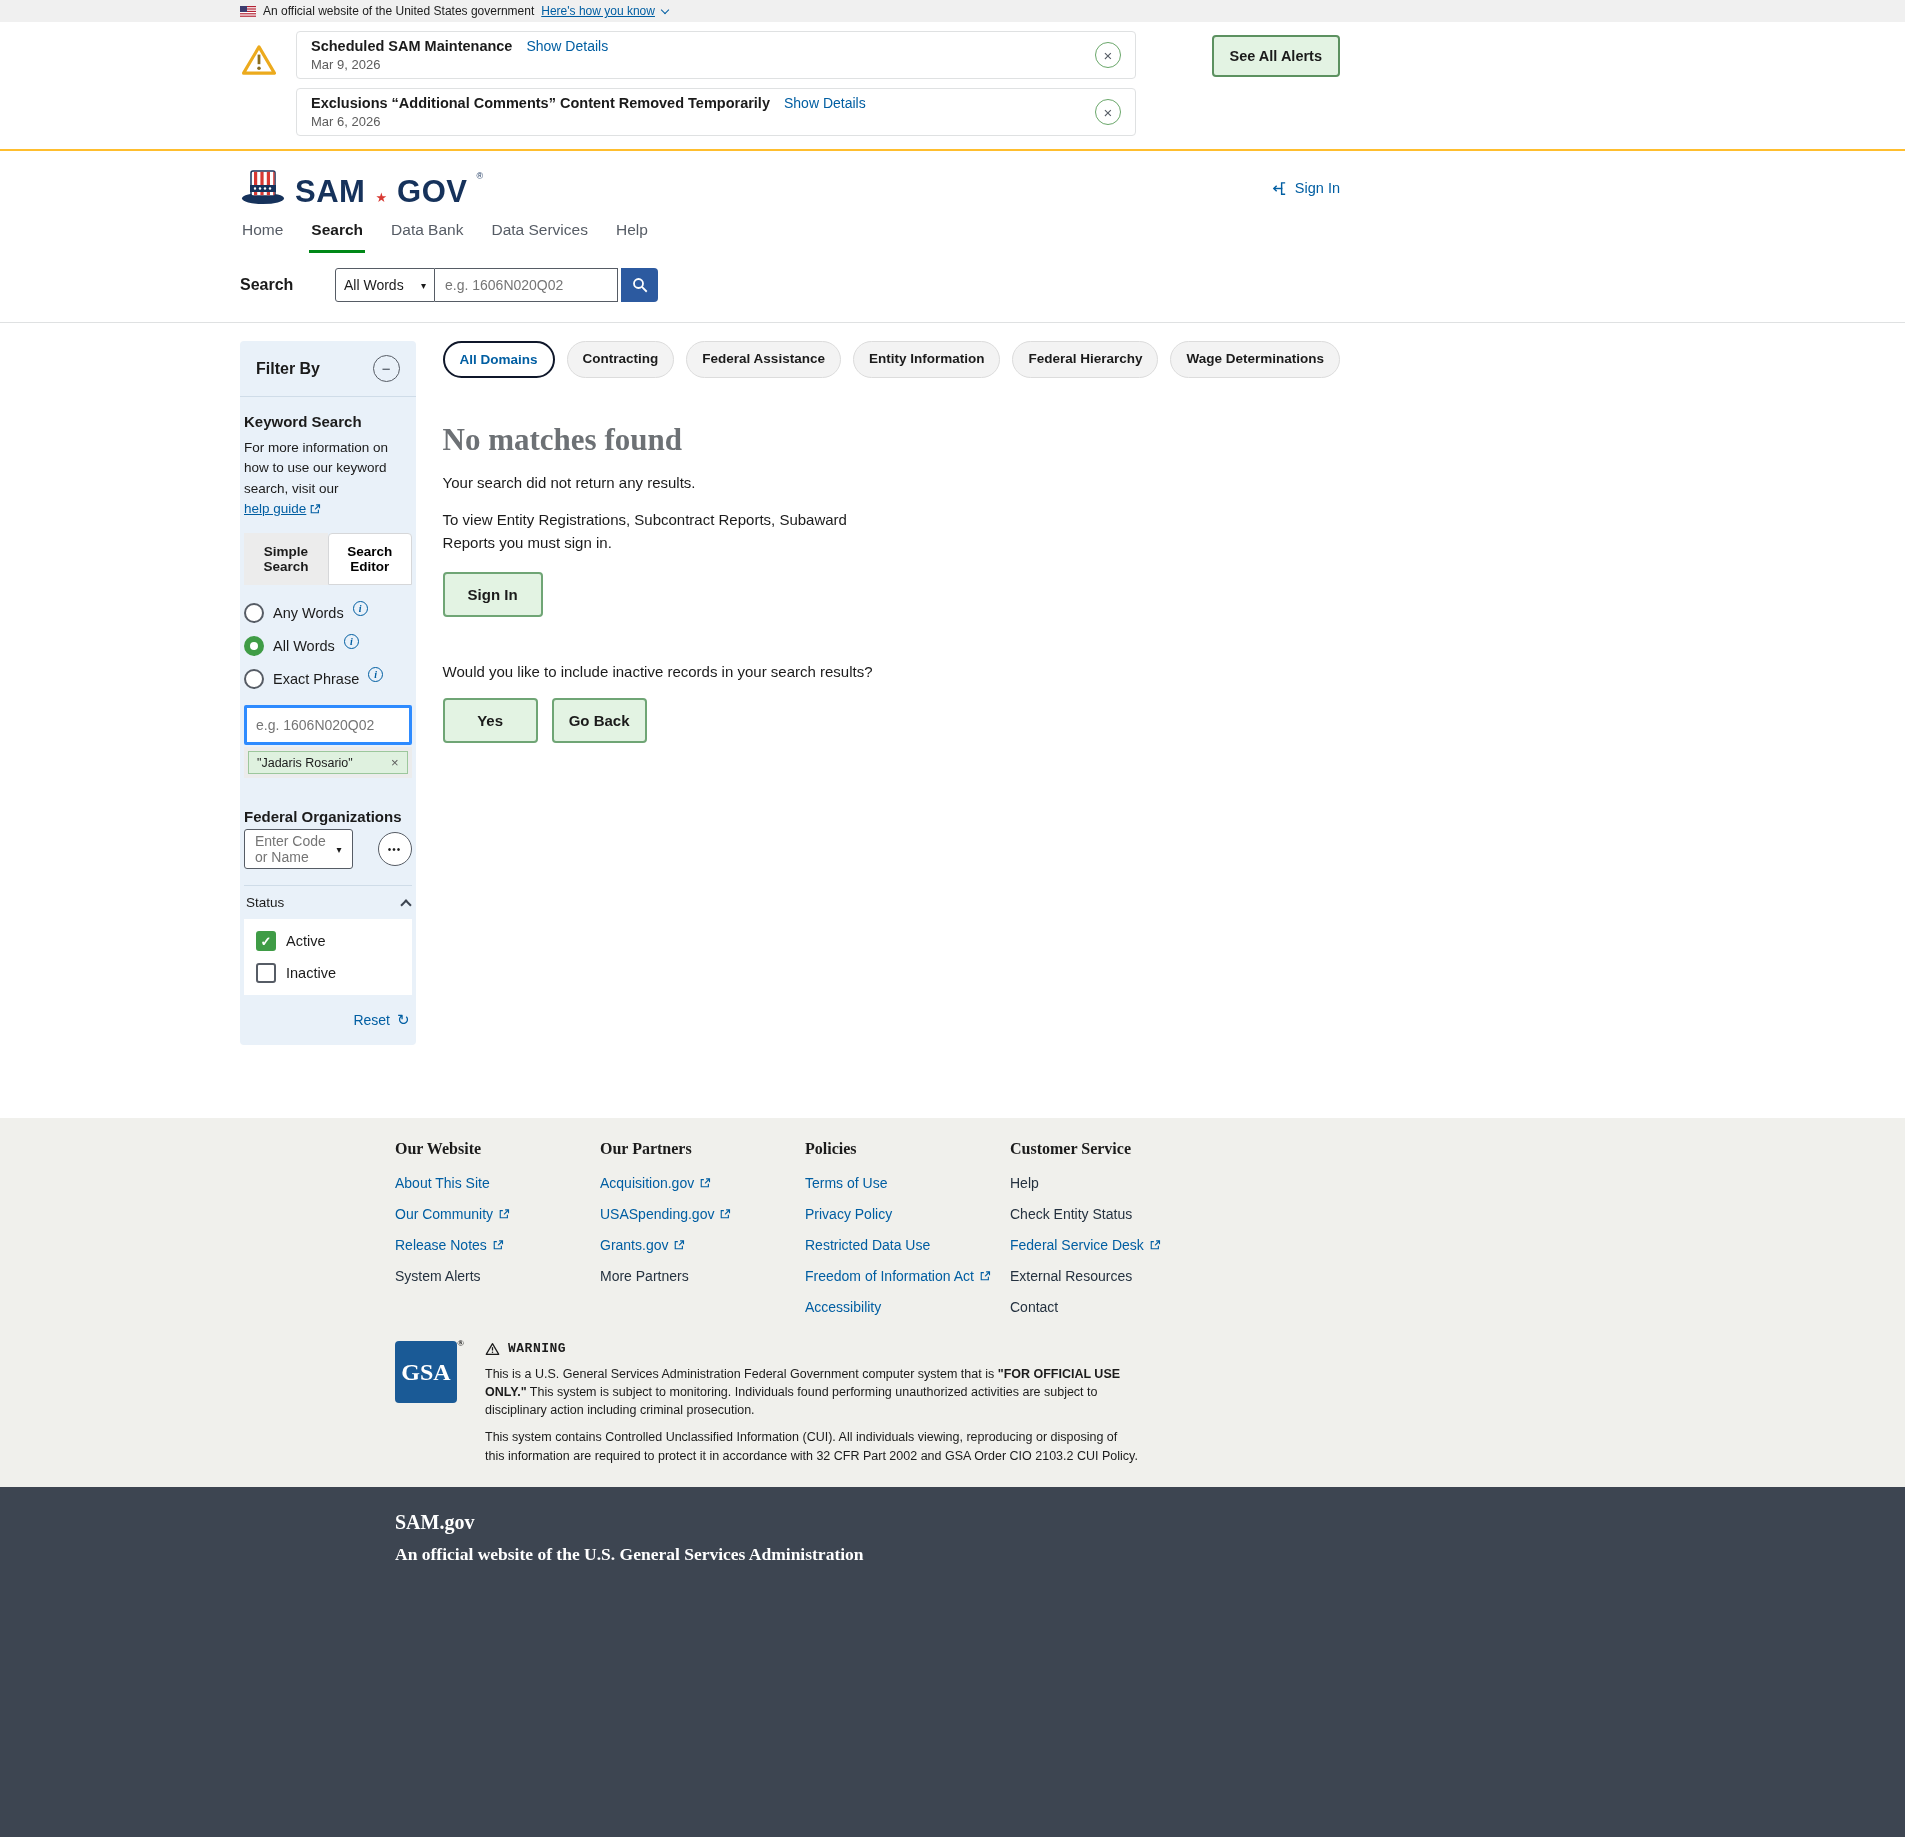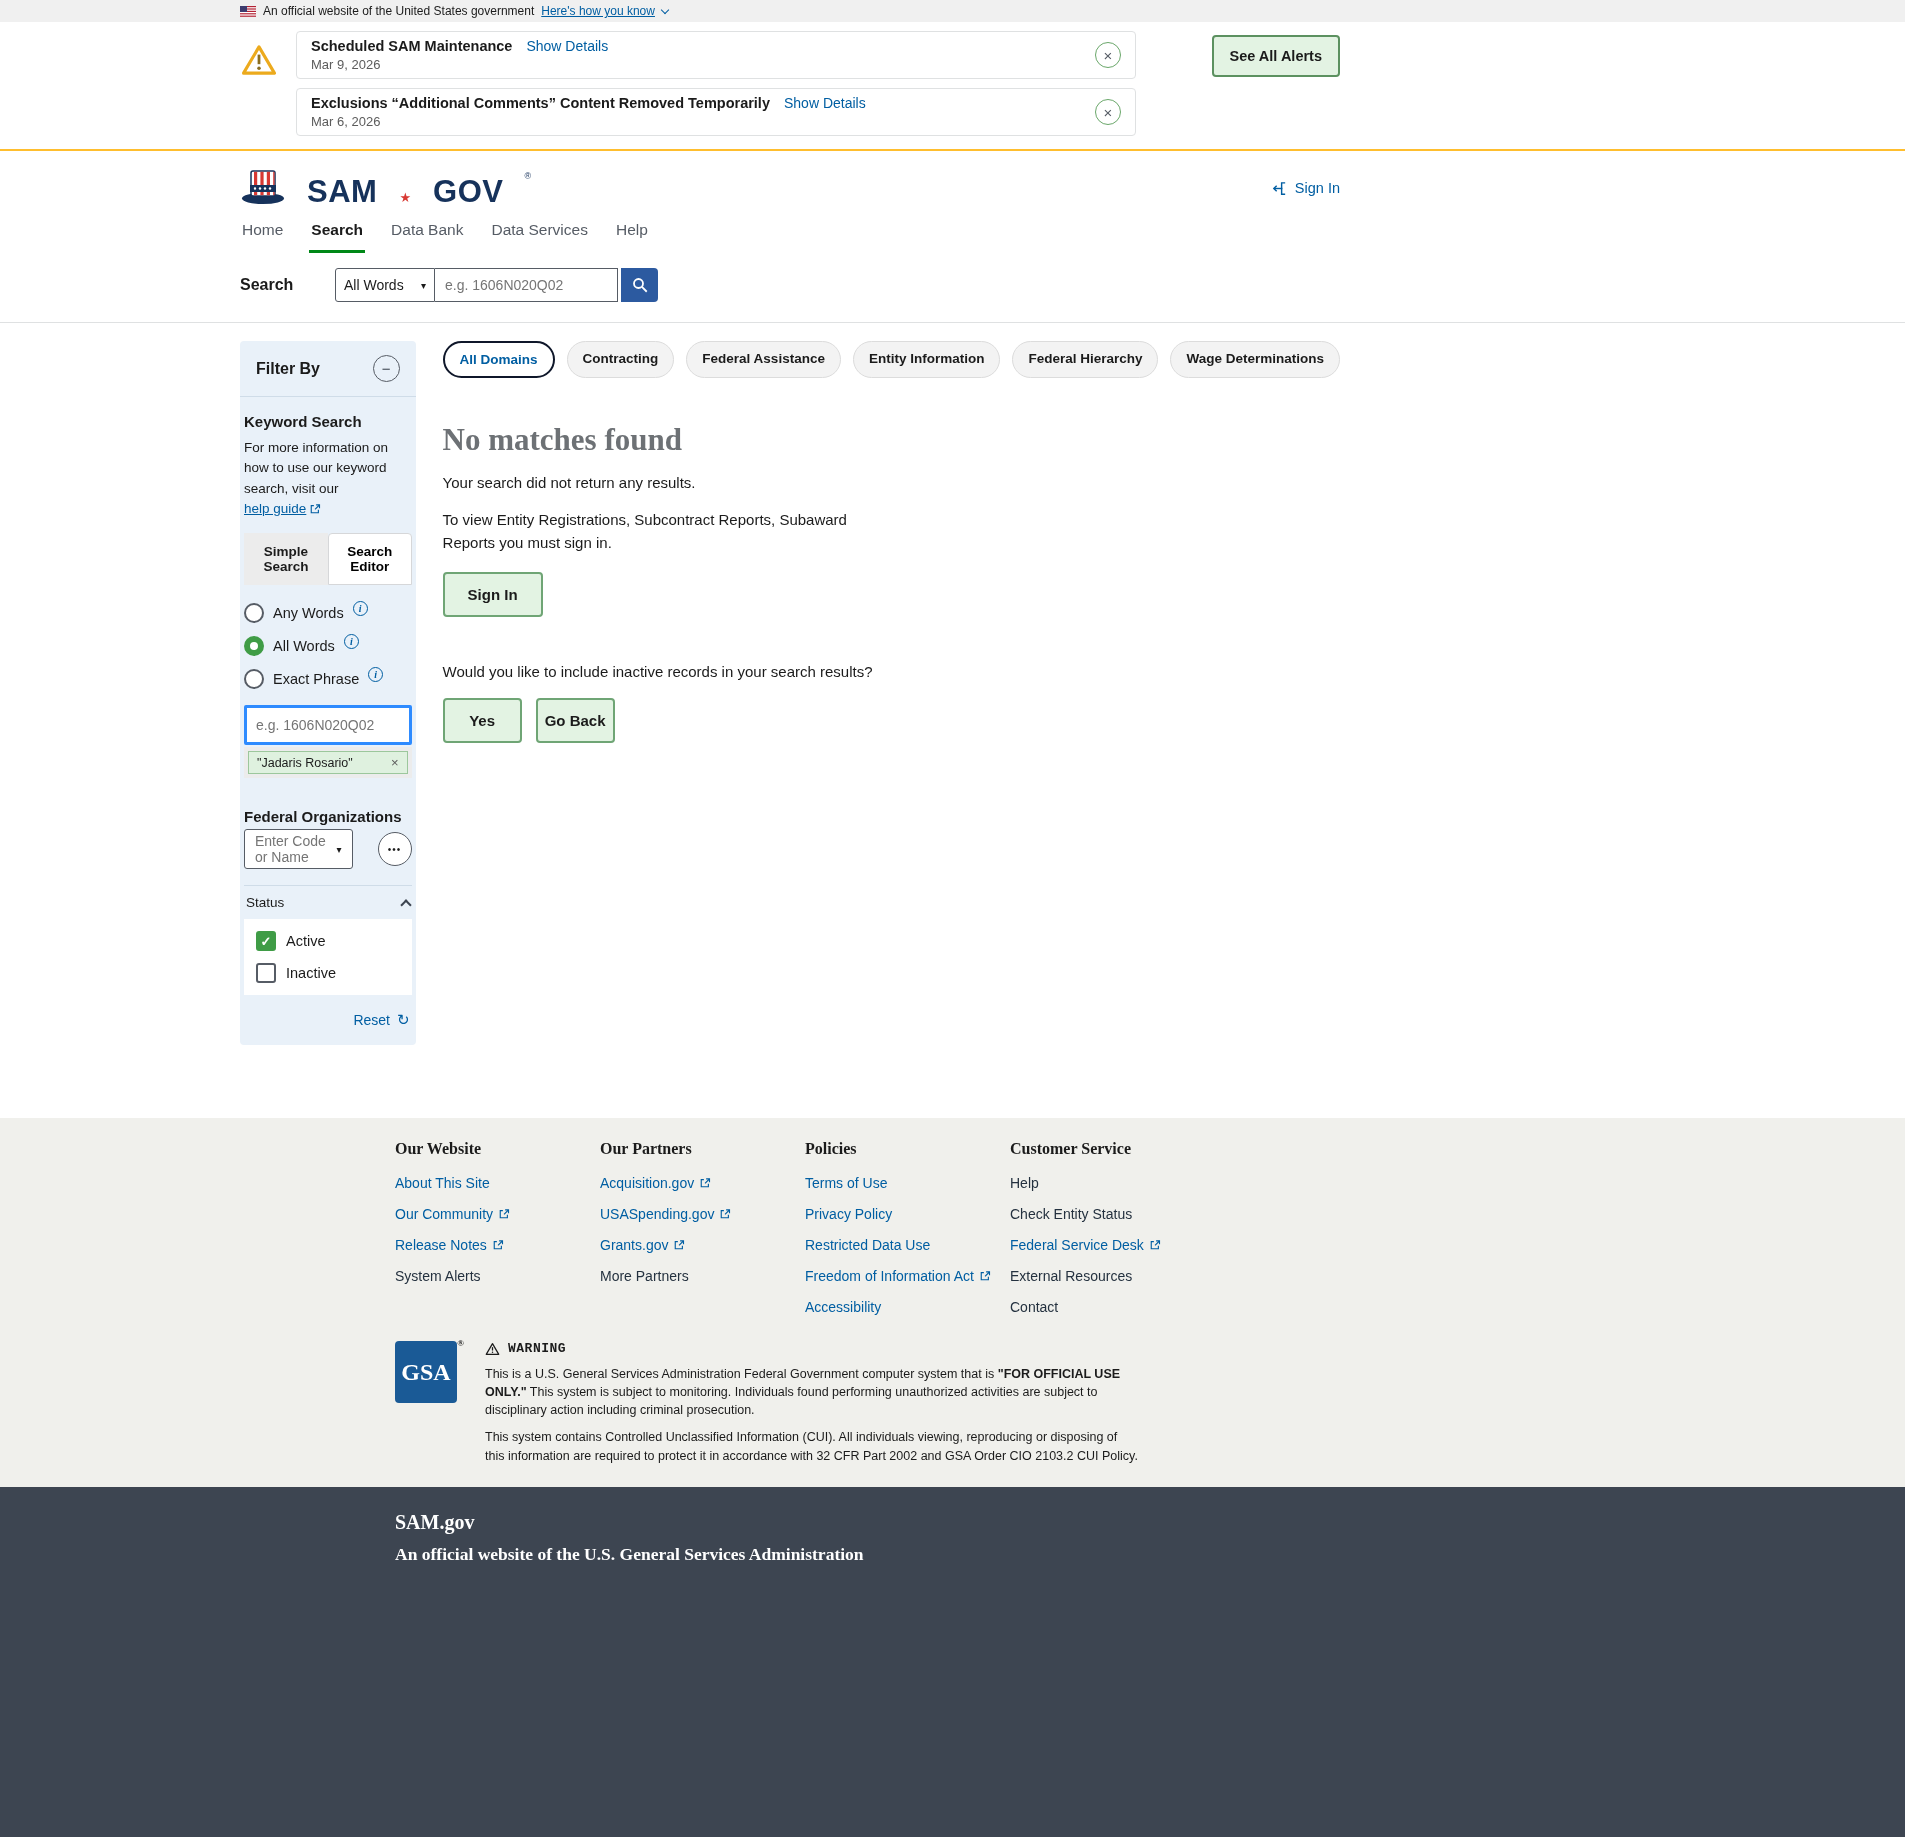--- a/index.html
+++ b/index.html
@@ -23,21 +23,21 @@
   .alert-box{display:flex;align-items:center;justify-content:space-between;border:1px solid #dfe1e2;border-radius:4px;padding:6px 14px;background:#fff}
   .alert-title-row{display:flex;align-items:baseline;gap:14px}
   .alert-title{font-weight:bold;font-size:14.5px}
   .alert-link{color:#005ea2;font-size:14px}
   .alert-date{color:#5c5c5c;font-size:13px;margin-top:3px}
   .alert-close{width:26px;height:26px;border-radius:50%;border:1px solid #6aa76a;background:#fff;color:#565c65;font-size:15px;display:flex;align-items:center;justify-content:center}
   .see-all-btn{margin-left:auto;background:#e3f3e3;border:2px solid #5c9160;border-radius:4px;padding:11px 16px;font-weight:bold;font-size:14.5px;color:#1b1b1b;margin-top:4px}
 
   
   .header-inner{display:flex;align-items:center;justify-content:space-between;padding:18px 0 8px}
-  .logo{display:flex;align-items:flex-end;gap:21px}
+  .logo{display:flex;align-items:flex-end;gap:9px}
   .logo-text{font-weight:bold;font-size:31px;color:#16325b;line-height:1;letter-spacing:.5px}
   .logo-star{color:#d83933;font-size:13px;padding:0 1px 2px;align-self:flex-end}
   .logo-reg{font-size:9px;color:#16325b;align-self:flex-start;margin-top:2px}
   .signin{display:flex;align-items:center;gap:7px;color:#005ea2;font-size:14.5px}
   .main-nav{display:flex;gap:24px}
   .nav-item{color:#565c65;font-size:15.5px;padding:6px 2px 11px;border-bottom:3px solid transparent}
   .nav-item.active{color:#1b1b1b;font-weight:bold;border-bottom-color:#008817}
 
   
   .search-strip{border-bottom:1px solid #dfe1e2;padding:15px 0 20px}
@@ -93,21 +93,21 @@
   .pill{padding:9px 15px;border-radius:20px;font-size:13.5px;font-weight:bold;white-space:nowrap}
   .pill.active{background:#fff;border:2px solid #0f172a;color:#005ea2}
   .pill.inactive{background:#f3f3f3;border:1px solid #dcdcdc;color:#1b1b1b}
   .nm-title{font-family:"Liberation Serif",serif;font-size:31px;font-weight:bold;color:#6d7175;margin-top:44px}
   .nm-sub{margin-top:16px;font-size:15px}
   .nm-prompt{margin-top:18px;font-size:15px;max-width:415px;line-height:1.5}
   .btn-mint{background:#e3f3e3;border:2px solid #6fa575;border-radius:4px;font-weight:bold;font-size:15px;color:#1b1b1b;padding:12px 0;text-align:center}
   .signin-btn{width:100px;margin-top:18px}
   .question{margin-top:46px;font-size:15px}
   .choice-row{display:flex;gap:14px;margin-top:18px}
-  .choice-row .btn-mint{width:79px}
+  .choice-row .btn-mint{width:95px}
 
   
   .footer-light{background:#f0f0ec;padding:22px 0 22px;margin-top:auto}
   .footer-inner{margin-left:395px;width:1130px}
   .footer-cols{display:grid;grid-template-columns:205px 205px 205px 240px}
   .fcol-heading{font-family:"Liberation Serif",serif;font-weight:bold;font-size:16px;margin-bottom:16px}
   .fcol ul{list-style:none;display:flex;flex-direction:column;gap:14px}
   .flink{font-size:14px;color:#005ea2;display:inline-flex;align-items:center;gap:5px}
   .flink.dark{color:#24313f}
   .gsa-row{display:flex;gap:28px;margin-top:26px;align-items:flex-start}

